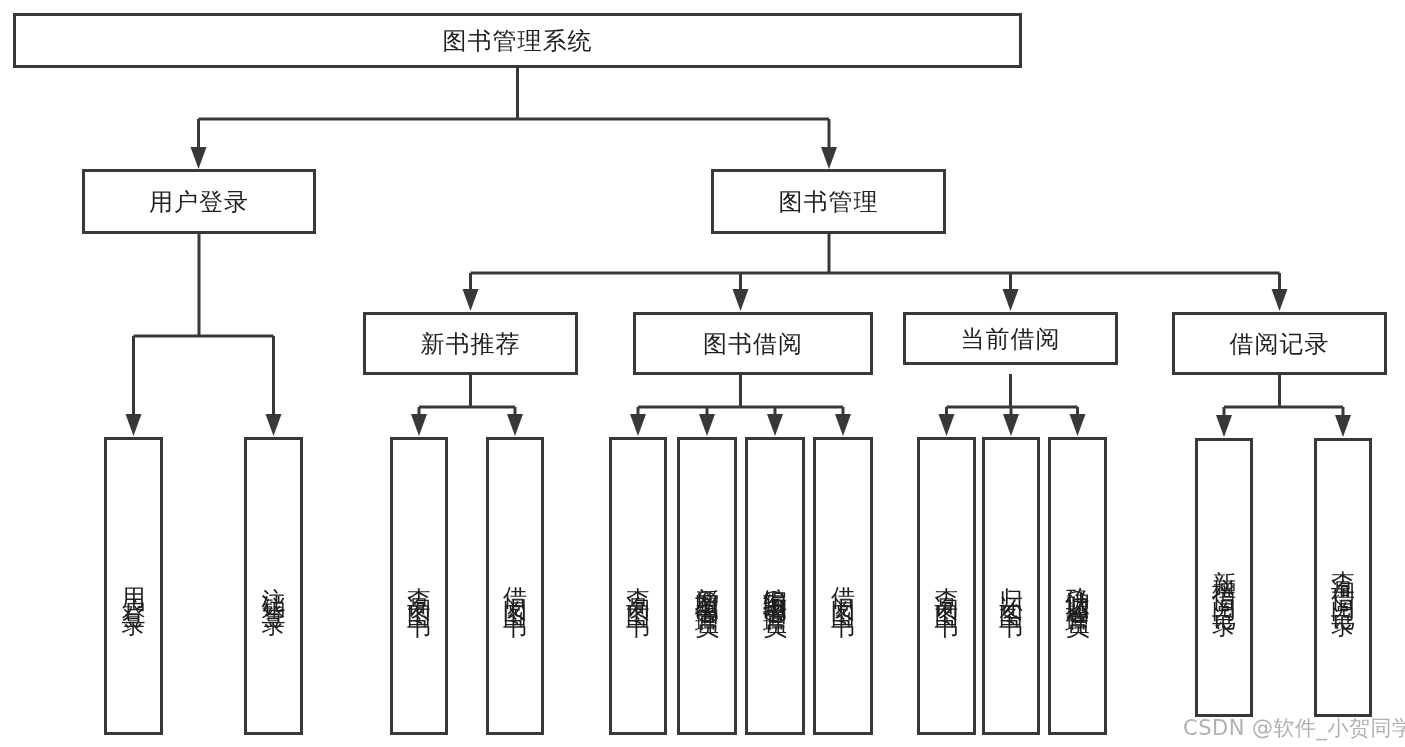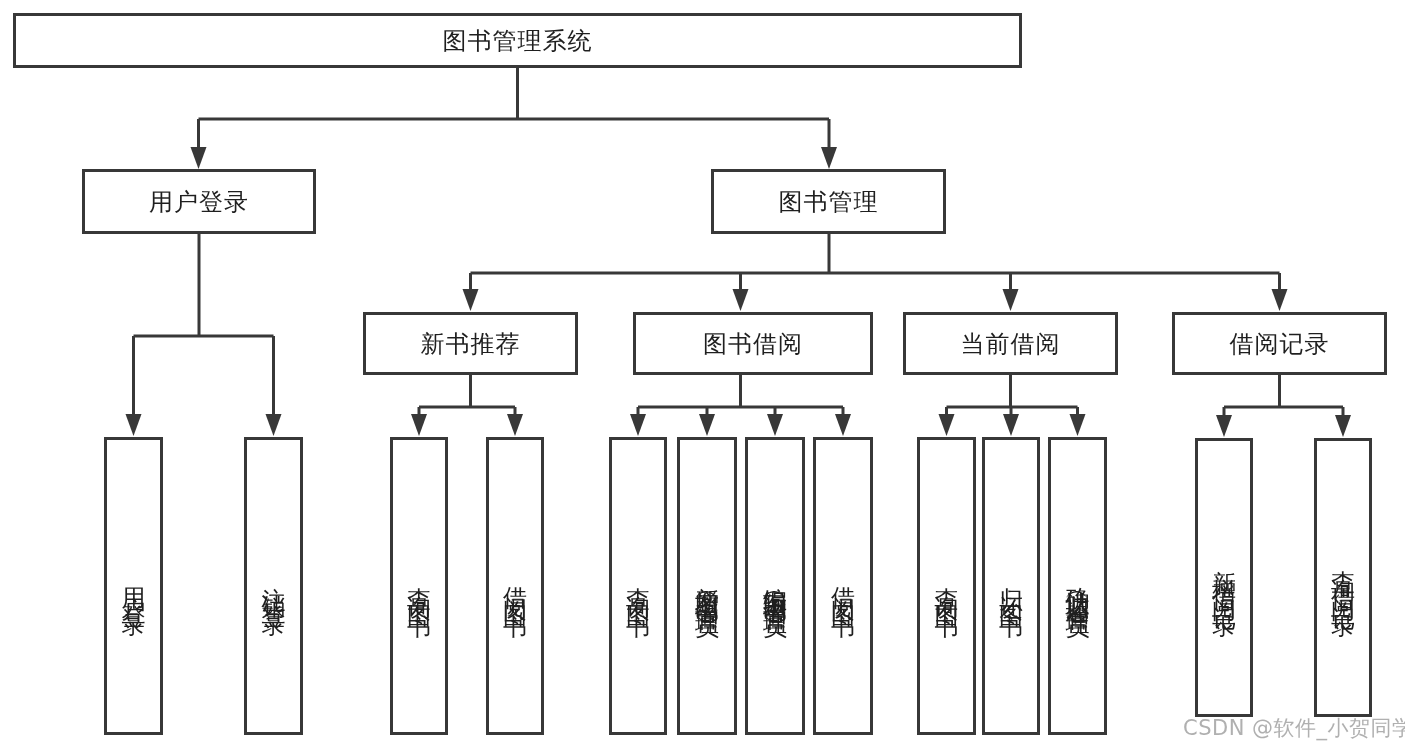--- a/index.html
+++ b/index.html
@@ -100,21 +100,21 @@
   <div class="node" style="left:363px;top:312px;width:215px;height:63px">
     <span class="hlabel">新书推荐</span>
   </div>
 
   <div class="node" style="left:711px;top:169px;width:235px;height:65px">
     <span class="hlabel">图书管理</span>
   </div>
   <div class="node" style="left:633px;top:312px;width:240px;height:63px">
     <span class="hlabel">图书借阅</span>
   </div>
-  <div class="node" style="left:903px;top:312px;width:215px;height:63px">
+  <div class="node" style="left:903px;top:312px;width:215px;height:53px">
     <span class="hlabel">当前借阅</span>
   </div>
   <div class="node" style="left:1172px;top:312px;width:215px;height:63px">
     <span class="hlabel">借阅记录</span>
   </div>
 
   <div class="node" style="left:104px;top:437px;width:59px;height:298px">
     <span class="vtext">用户登录</span>
   </div>
   <div class="node" style="left:244px;top:437px;width:59px;height:298px">

